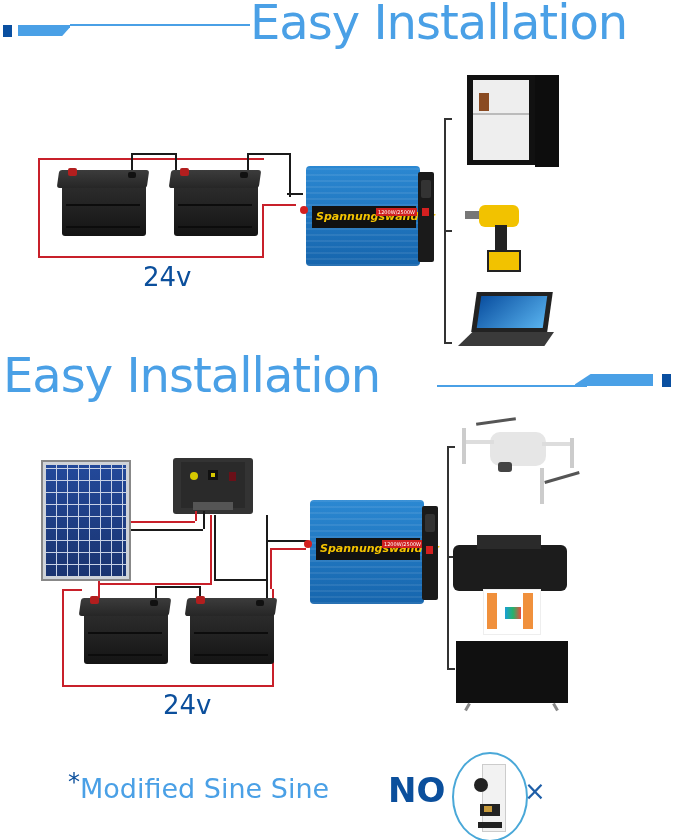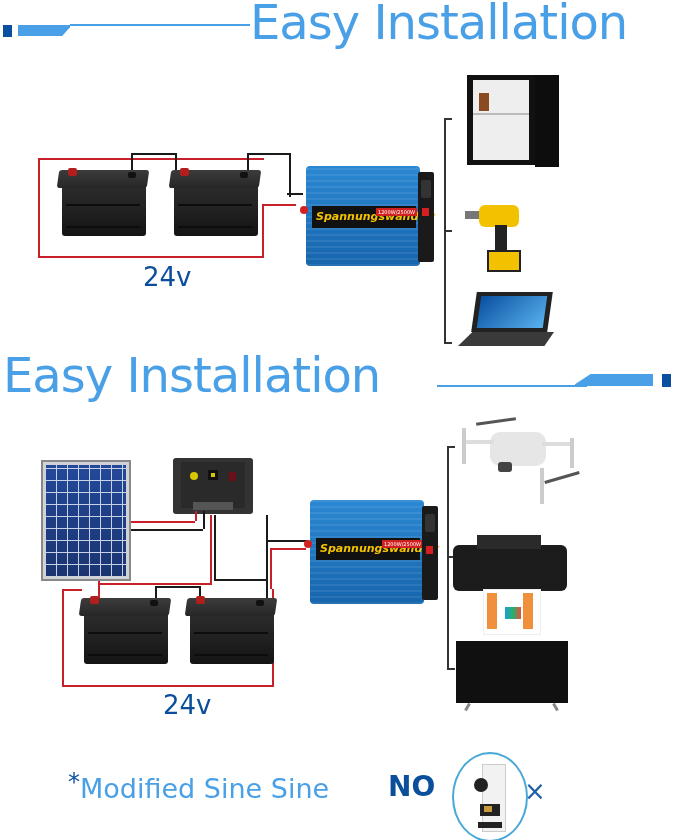--- a/index.html
+++ b/index.html
@@ -23,21 +23,21 @@
     background-image:repeating-linear-gradient(0deg,rgba(255,255,255,0.08) 0 2px,transparent 2px 6px),linear-gradient(#2b88d2,#1665ad);}
   .inv-end{position:absolute;right:0;top:6px;width:16px;bottom:4px;background:#1a1a1a;border-radius:2px;}
   .inv-band{position:absolute;left:6px;right:18px;height:22px;background:#111;}
   .inv-brand{position:absolute;left:10px;color:#f5c400;font-weight:700;font-style:italic;font-size:11px;white-space:nowrap;}
   .inv-rating{position:absolute;background:#d02020;color:#fff;font-size:5px;padding:1px 2px;white-space:nowrap;}
   .inv-plug{position:absolute;left:-6px;width:8px;height:8px;background:#d42020;border-radius:50%;}
   .bracket{position:absolute;border-left:2px solid #333;}
   .tick{position:absolute;height:2px;width:8px;background:#333;}
   .device{position:absolute;}
   .footer{color:#4aa0e6;font-size:27px;white-space:nowrap;}
-  .no{color:#0b4f9c;font-size:28px;font-weight:700;}
+  .no{color:#0b4f9c;font-size:34px;font-weight:700;}
 </style>
 </head>
 <body>
 
 <div class="abs sq" style="left:3px;top:25px;width:9px;height:12px;"></div>
 <div class="abs bar" style="left:18px;top:25px;width:52px;height:11px;clip-path:polygon(0 0,100% 0,100% 20%,85% 100%,0 100%);"></div>
 <div class="abs line" style="left:70px;top:24px;width:180px;"></div>
 <div class="abs title" style="left:250px;top:-6px;font-size:48px;">Easy Installation</div>
 
 <div class="abs wire-r" style="left:38px;top:158px;width:224px;height:96px;border-width:2px;border-right:none;"></div>

